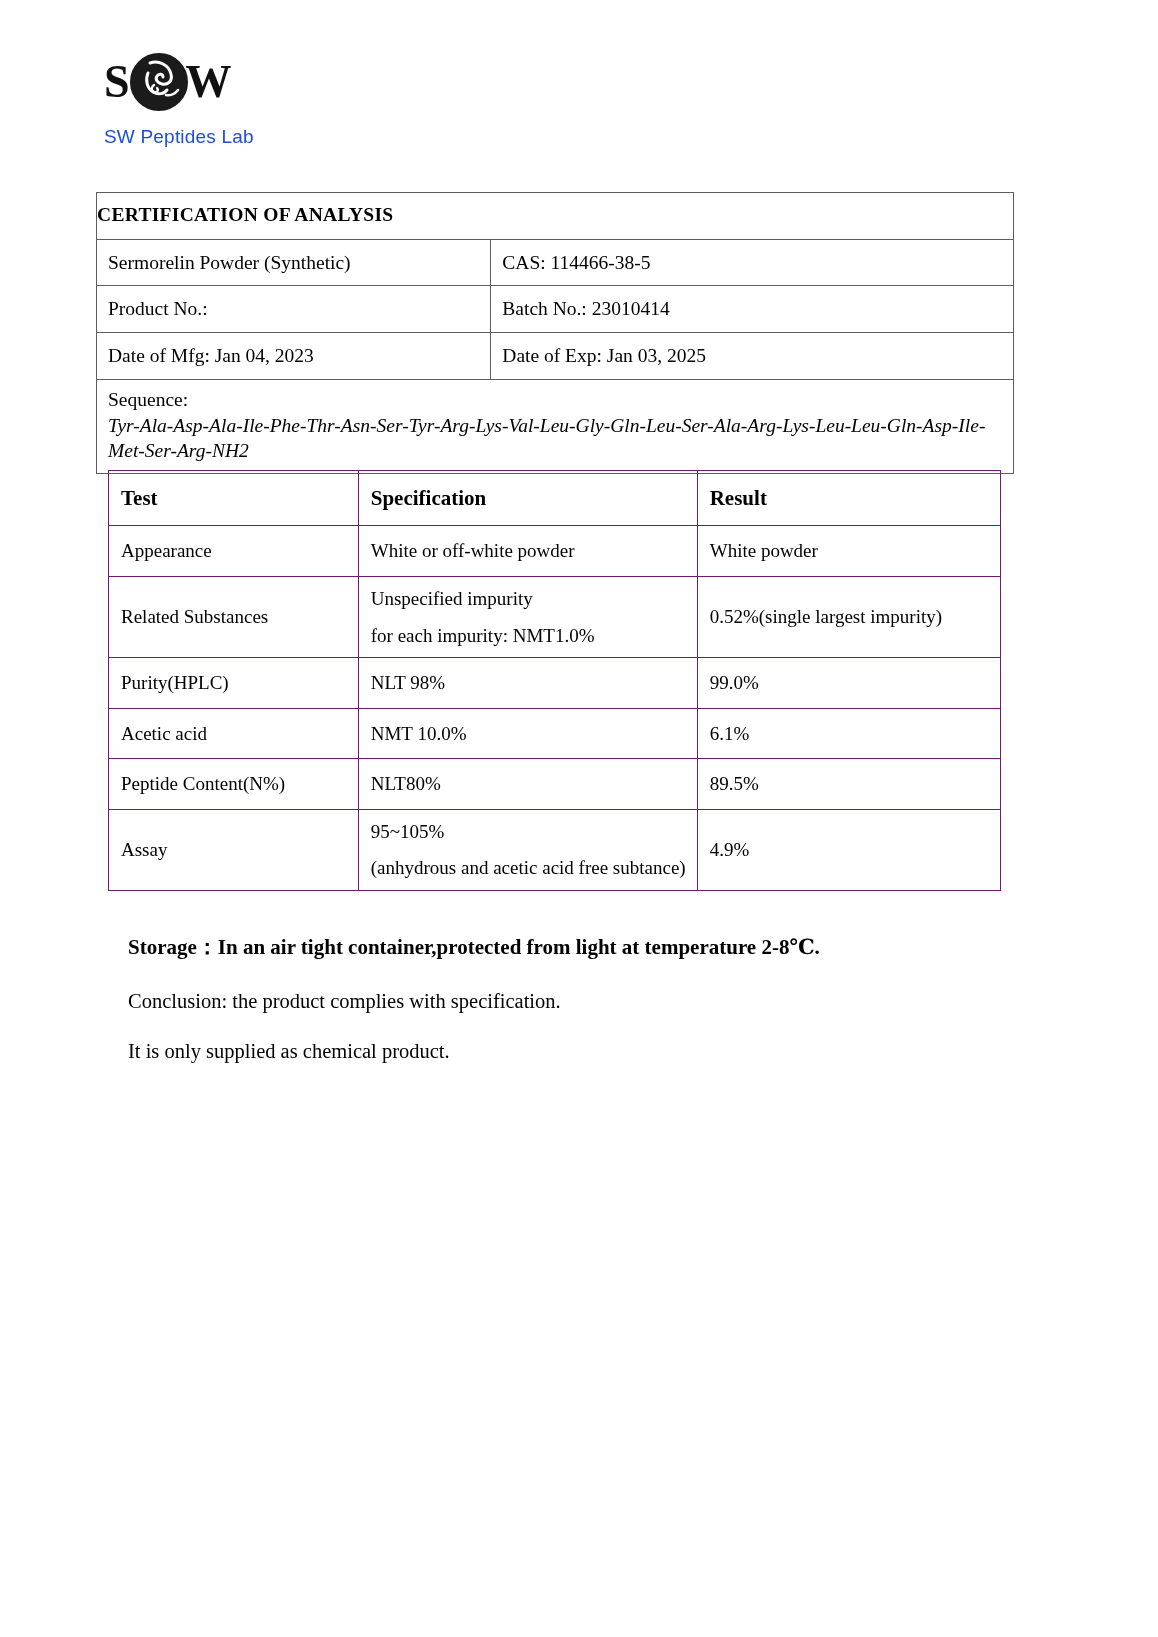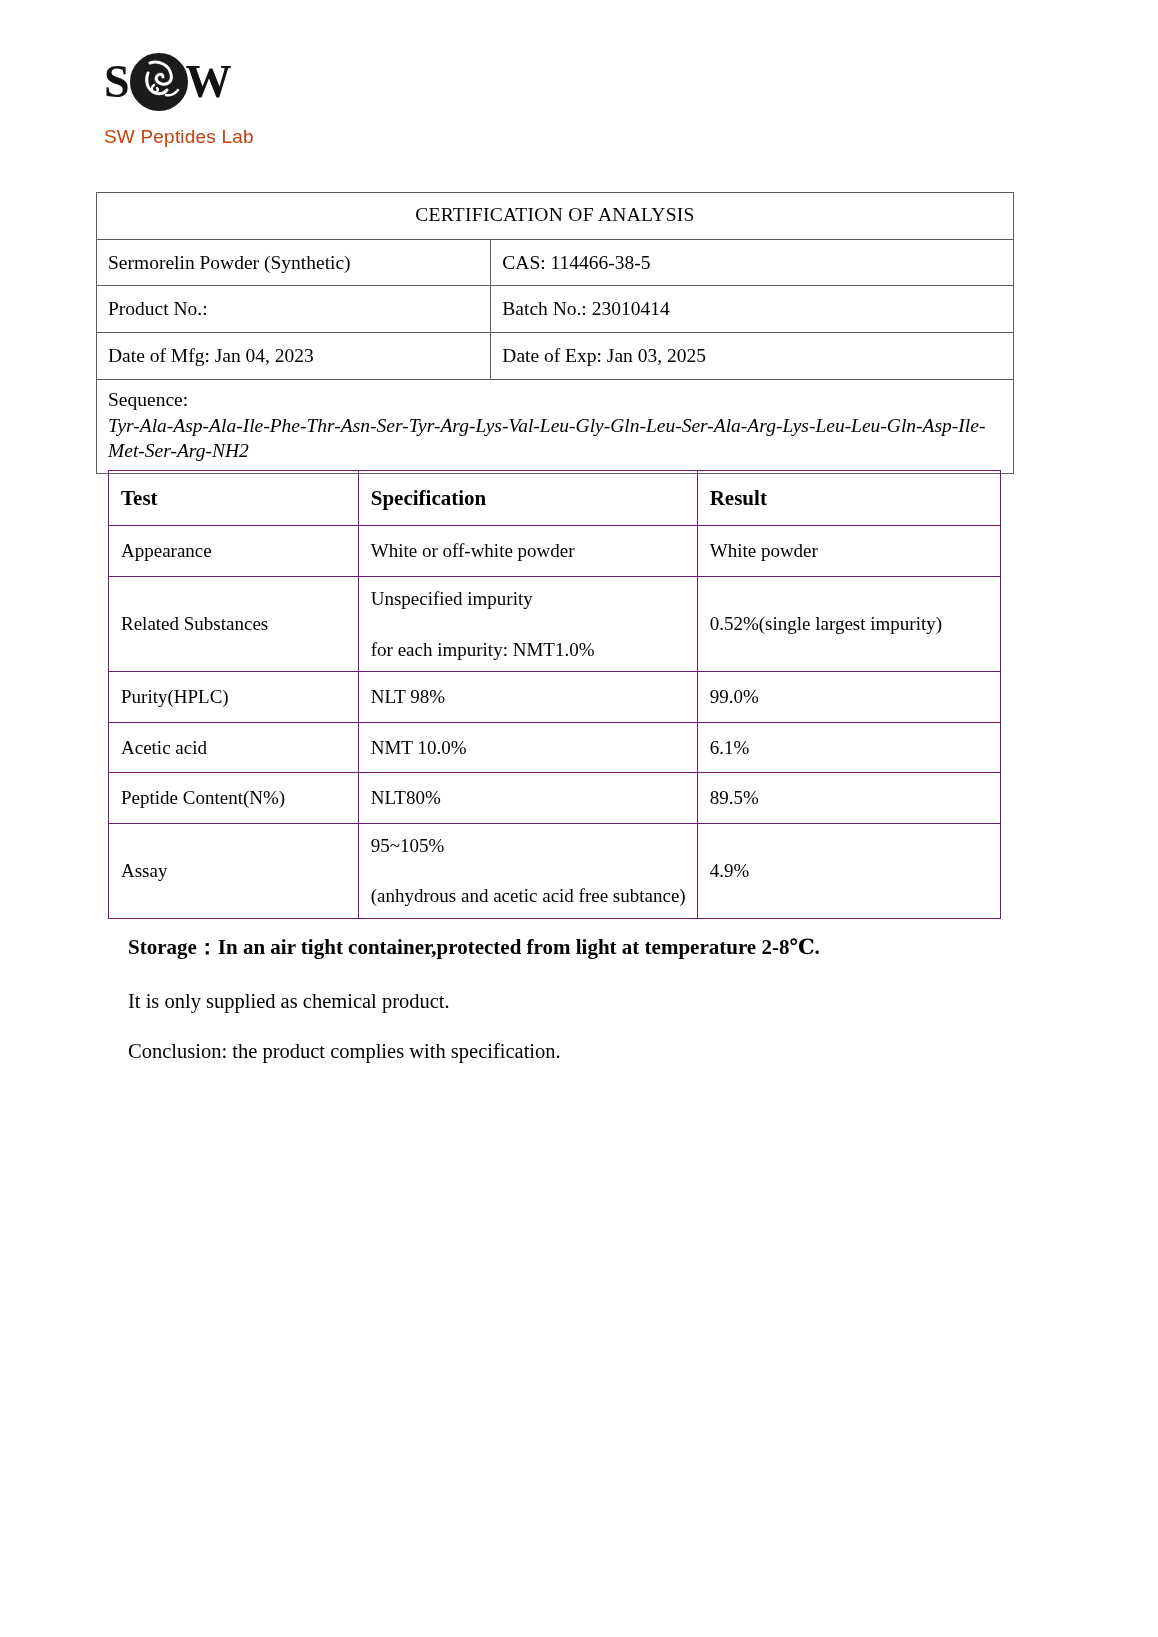--- a/index.html
+++ b/index.html
@@ -45,21 +45,21 @@
   .logo-letter.left { margin-right: -4px; }
   .logo-letter.right { margin-left: -6px; }
   .logo-emblem {
     width: 62px;
     height: 62px;
     flex: 0 0 62px;
   }
   .logo-caption {
     font-family: "Liberation Sans", "DejaVu Sans", sans-serif;
     font-size: 19px;
-    color: #c2410c;
+    color: #1d4ed8;
     margin-top: 8px;
     letter-spacing: 0.2px;
   }
 
   
   .header-table {
     position: absolute;
     left: 96px;
     top: 192px;
     width: 918px;
@@ -67,22 +67,22 @@
     table-layout: fixed;
   }
   .header-table td {
     border: 1px solid #5d5d5d;
     padding: 10px 10px 10px 11px;
     font-size: 19.5px;
     line-height: 1.32;
     vertical-align: middle;
   }
   .coa-title {
-    text-align: center;
-    font-weight: normal;
+    text-align: left;
+    font-weight: bold;
     font-size: 31px;
     letter-spacing: 0.3px;
     padding: 9px 0 11px 0 !important;
   }
   .seq-cell {
     padding: 7px 10px 9px 11px !important;
     line-height: 1.38;
     word-break: break-word;
   }
   .seq-cell .seq-label { display: block; }
@@ -110,21 +110,21 @@
     font-weight: bold;
     font-size: 21px;
     padding-top: 12px;
     padding-bottom: 12px;
   }
   .results-table td.multi {
     padding-top: 8px;
     padding-bottom: 8px;
   }
   .results-table .line { display: block; }
-  .results-table .line + .line { margin-top: 23px; }
+  .results-table .line + .line { margin-top: 9px; }
 
   
   .notes {
     position: absolute;
     left: 128px;
     top: 932px;
     width: 900px;
   }
   .note {
     font-size: 20.5px;
@@ -246,17 +246,17 @@
           <span class="line">95~105%</span>
           <span class="line">(anhydrous and acetic acid free subtance)</span>
         </td>
         <td>4.9%</td>
       </tr>
     </tbody>
   </table>
 
   <div class="notes">
     <p class="note storage">Storage：In an air tight container,protected from light at temperature 2-8℃.</p>
+    <p class="note">Conclusion: the product complies with specification.</p>
     <p class="note">It is only supplied as chemical product.</p>
-    <p class="note">Conclusion: the product complies with specification.</p>
   </div>
 
 </div>
 
 </body></html>

